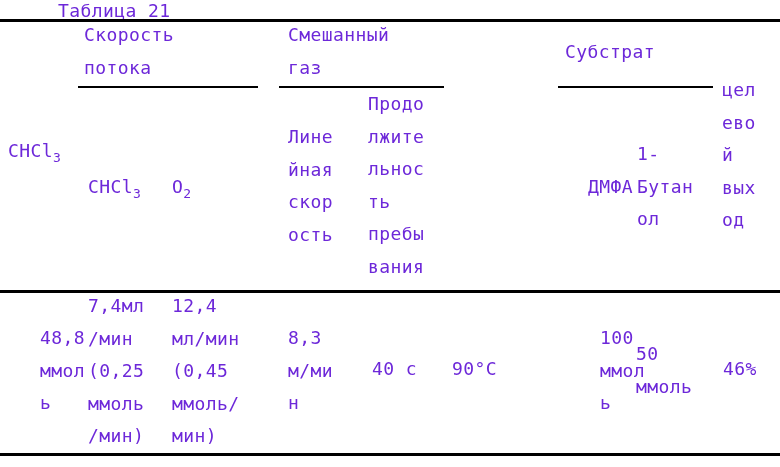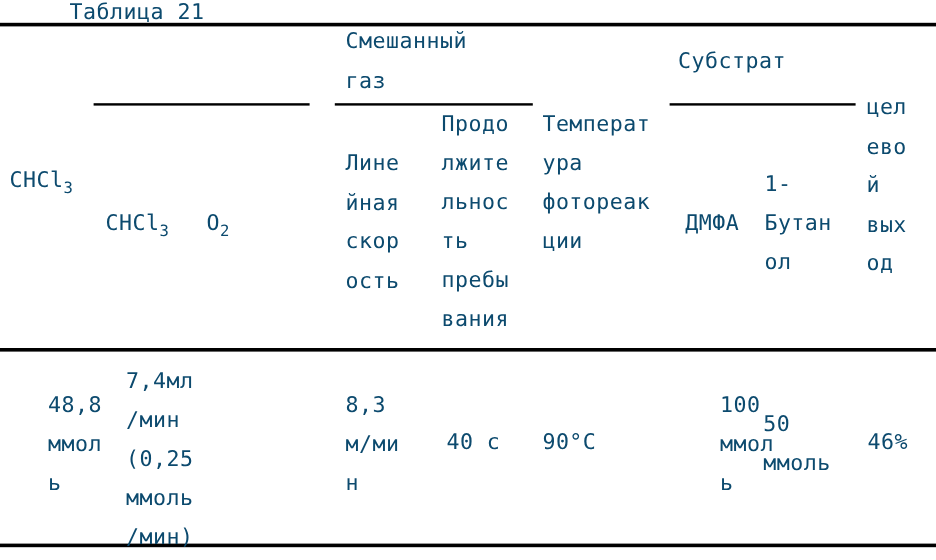--- a/index.html
+++ b/index.html
@@ -5,21 +5,21 @@
   html, body {
     margin: 0;
     padding: 0;
     background: #ffffff;
   }
   .page {
     position: relative;
     width: 780px;
     height: 467px;
     background: #ffffff;
-    color: #0c4a6e;
+    color: #6d28d9;
     font-family: "DejaVu Sans Mono", "Liberation Mono", monospace;
     font-size: 18px;
     line-height: 32.5px;
     letter-spacing: 0.4px;
     overflow: hidden;
   }
   .cell {
     position: absolute;
     white-space: pre-line;
   }
@@ -47,58 +47,61 @@
 
   <div class="rule rule-main" style="left:0; top:19px; width:780px;"></div>
   <div class="rule rule-minor" style="left:78px; top:86px; width:180px;"></div>
   <div class="rule rule-minor" style="left:279px; top:86px; width:165px;"></div>
   <div class="rule rule-minor" style="left:558px; top:86px; width:155px;"></div>
   <div class="rule rule-main" style="left:0; top:290px; width:780px;"></div>
   <div class="rule rule-main" style="left:0; top:453px; width:780px;"></div>
 
   <div class="cell" style="left:8px; top:135px;"><span>CHCl</span><sub>3</sub></div>
 
+  <div class="cell" style="left:84px; top:19px;">Скорость
+потока</div>
   <div class="cell" style="left:288px; top:19px;">Смешанный
 газ</div>
   <div class="cell" style="left:565px; top:36px;">Субстрат</div>
 
   <div class="cell" style="left:88px; top:171px;"><span>CHCl</span><sub>3</sub></div>
   <div class="cell" style="left:172px; top:171px;"><span>O</span><sub>2</sub></div>
   <div class="cell" style="left:288px; top:121px;">Лине
 йная
 скор
 ость</div>
   <div class="cell" style="left:368px; top:88px;">Продо
 лжите
 льнос
 ть
 пребы
 вания</div>
-  <div class="cell" style="left:452px; top:88px;">Температ
-ура
-фотореак
-ции</div>
-  <div class="cell" style="left:571px; top:171px;">ДМФА</div>
+  <div class="cell" style="left:588px; top:171px;">ДМФА</div>
   <div class="cell" style="left:637px; top:138px;">1-
 Бутан
 ол</div>
   <div class="cell" style="left:722px; top:74px;">цел
 ево
 й
 вых
 од</div>
 
   <div class="cell" style="left:12px; top:322px;margin-left:28px;">48,8
 ммол
 ь</div>
-  <div class="cell" style="left:88px; top:302px;margin-left:17px;">7,4мл
+  <div class="cell" style="left:88px; top:290px;">7,4мл
 /мин
 (0,25
 ммоль
 /мин)</div>
+  <div class="cell" style="left:172px; top:290px;">12,4
+мл/мин
+(0,45
+ммоль/
+мин)</div>
   <div class="cell" style="left:288px; top:322px;">8,3
 м/ми
 н</div>
   <div class="cell" style="left:372px; top:353px;">40 с</div>
   <div class="cell" style="left:452px; top:353px;">90°C</div>
   <div class="cell" style="left:568px; top:322px;margin-left:32px;">100
 ммол
 ь</div>
   <div class="cell" style="left:636px; top:338px;">50
 ммоль</div>

